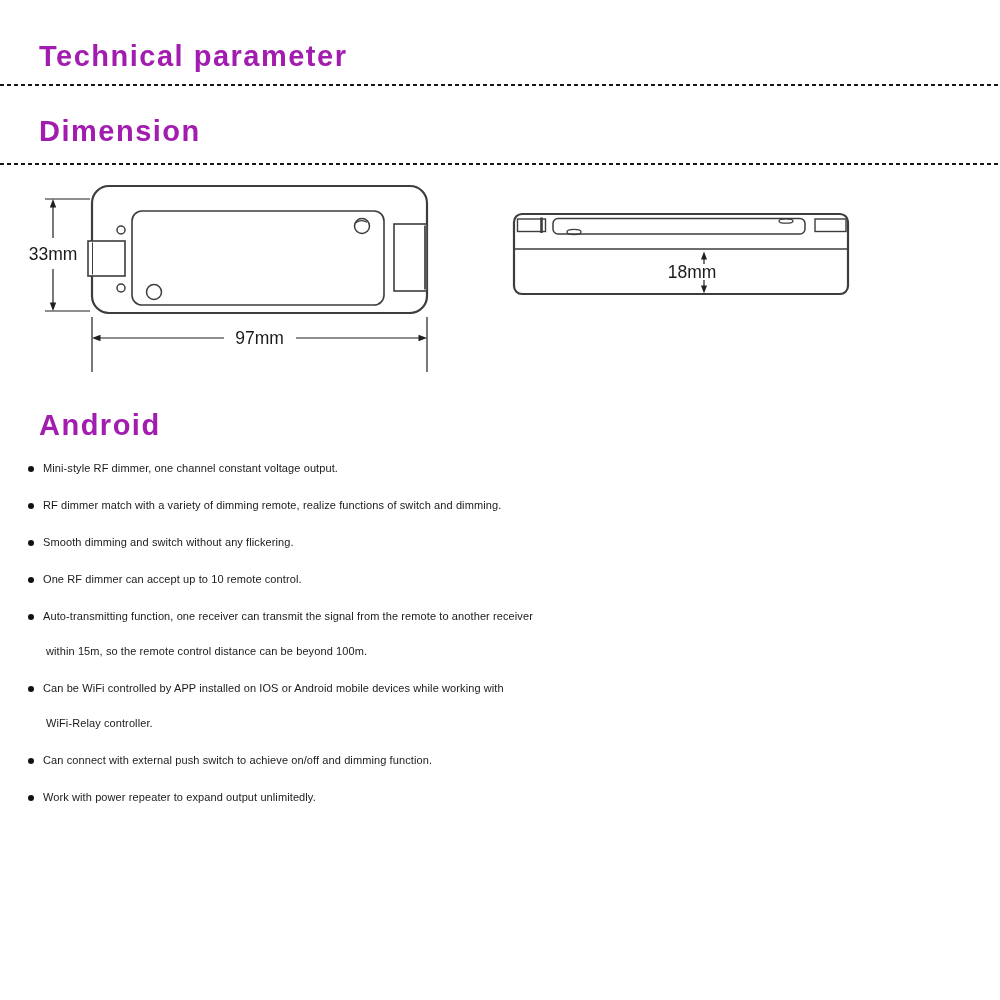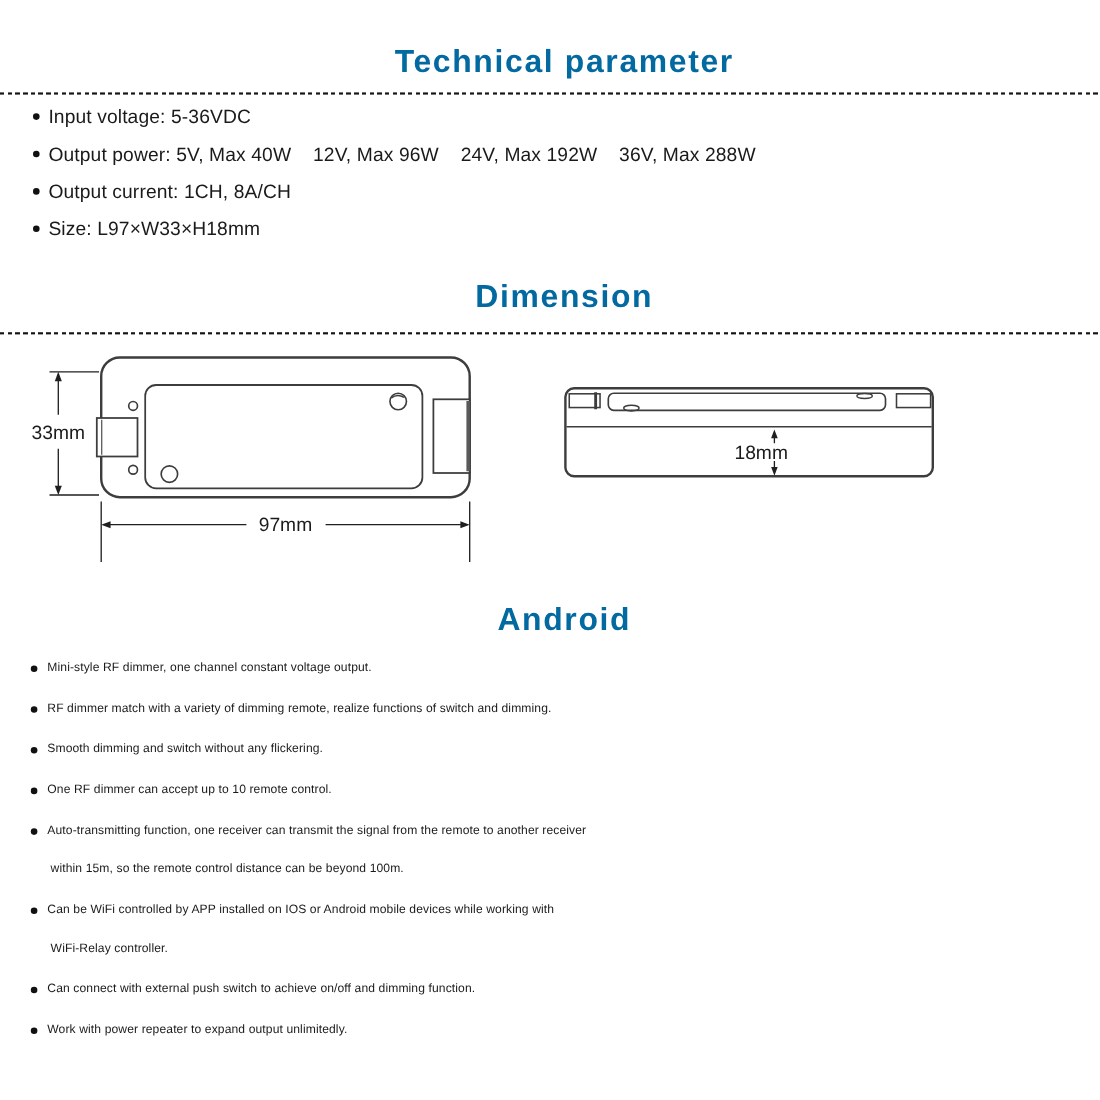--- a/index.html
+++ b/index.html
@@ -7,27 +7,26 @@
     position:relative;
     width:1000px; height:1000px;
     background:#ffffff;
     font-family:"Liberation Sans", sans-serif;
     color:#1a1a1a;
     box-sizing:border-box;
     padding-top:41px;
     overflow:hidden;
   }
   h1.section-title {
-    margin:0 0 0 26px;
+    margin:0 0 0 39px;
     font-size:29px;
     line-height:30px;
     font-weight:bold;
     letter-spacing:1.5px;
-    color:#0369a1;
-    text-align:center;
+    color:#a21caf;
   }
   h1.dim-title   { margin-top:30px; }
   h1.sum-title   { margin-top:29px; }
   .dashed {
     margin-top:13px;
     height:2px;
     background:repeating-linear-gradient(to right, #161616 0 4px, transparent 4px 7px);
   }
   .dashed.dim { margin-top:17px; }
   ul.bullets {
@@ -81,26 +80,20 @@
     fill:#1a1a1a;
   }
 </style>
 </head>
 <body>
 
 <div class="page">
 
   <h1 class="section-title">Technical parameter</h1>
   <div class="dashed"></div>
-  <ul class="bullets">
-    <li>Input voltage: 5-36VDC</li>
-    <li>Output power: 5V, Max 40W    12V, Max 96W    24V, Max 192W    36V, Max 288W</li>
-    <li>Output current: 1CH, 8A/CH</li>
-    <li>Size: L97×W33×H18mm</li>
-  </ul>
 
   <h1 class="section-title dim-title">Dimension</h1>
   <div class="dashed dim"></div>
 
   <svg class="drawing" width="1000" height="205" viewBox="0 0 1000 205">
 
     <g stroke="#3d3d3d" fill="none">
       <rect x="92" y="10" width="335" height="127" rx="17" stroke-width="2.2" fill="#ffffff"></rect>
       <rect x="88" y="65" width="37" height="35" stroke-width="1.6" fill="#ffffff"></rect>
       <line x1="92.5" y1="66.5" x2="92.5" y2="98.5" stroke-width="1"></line>

